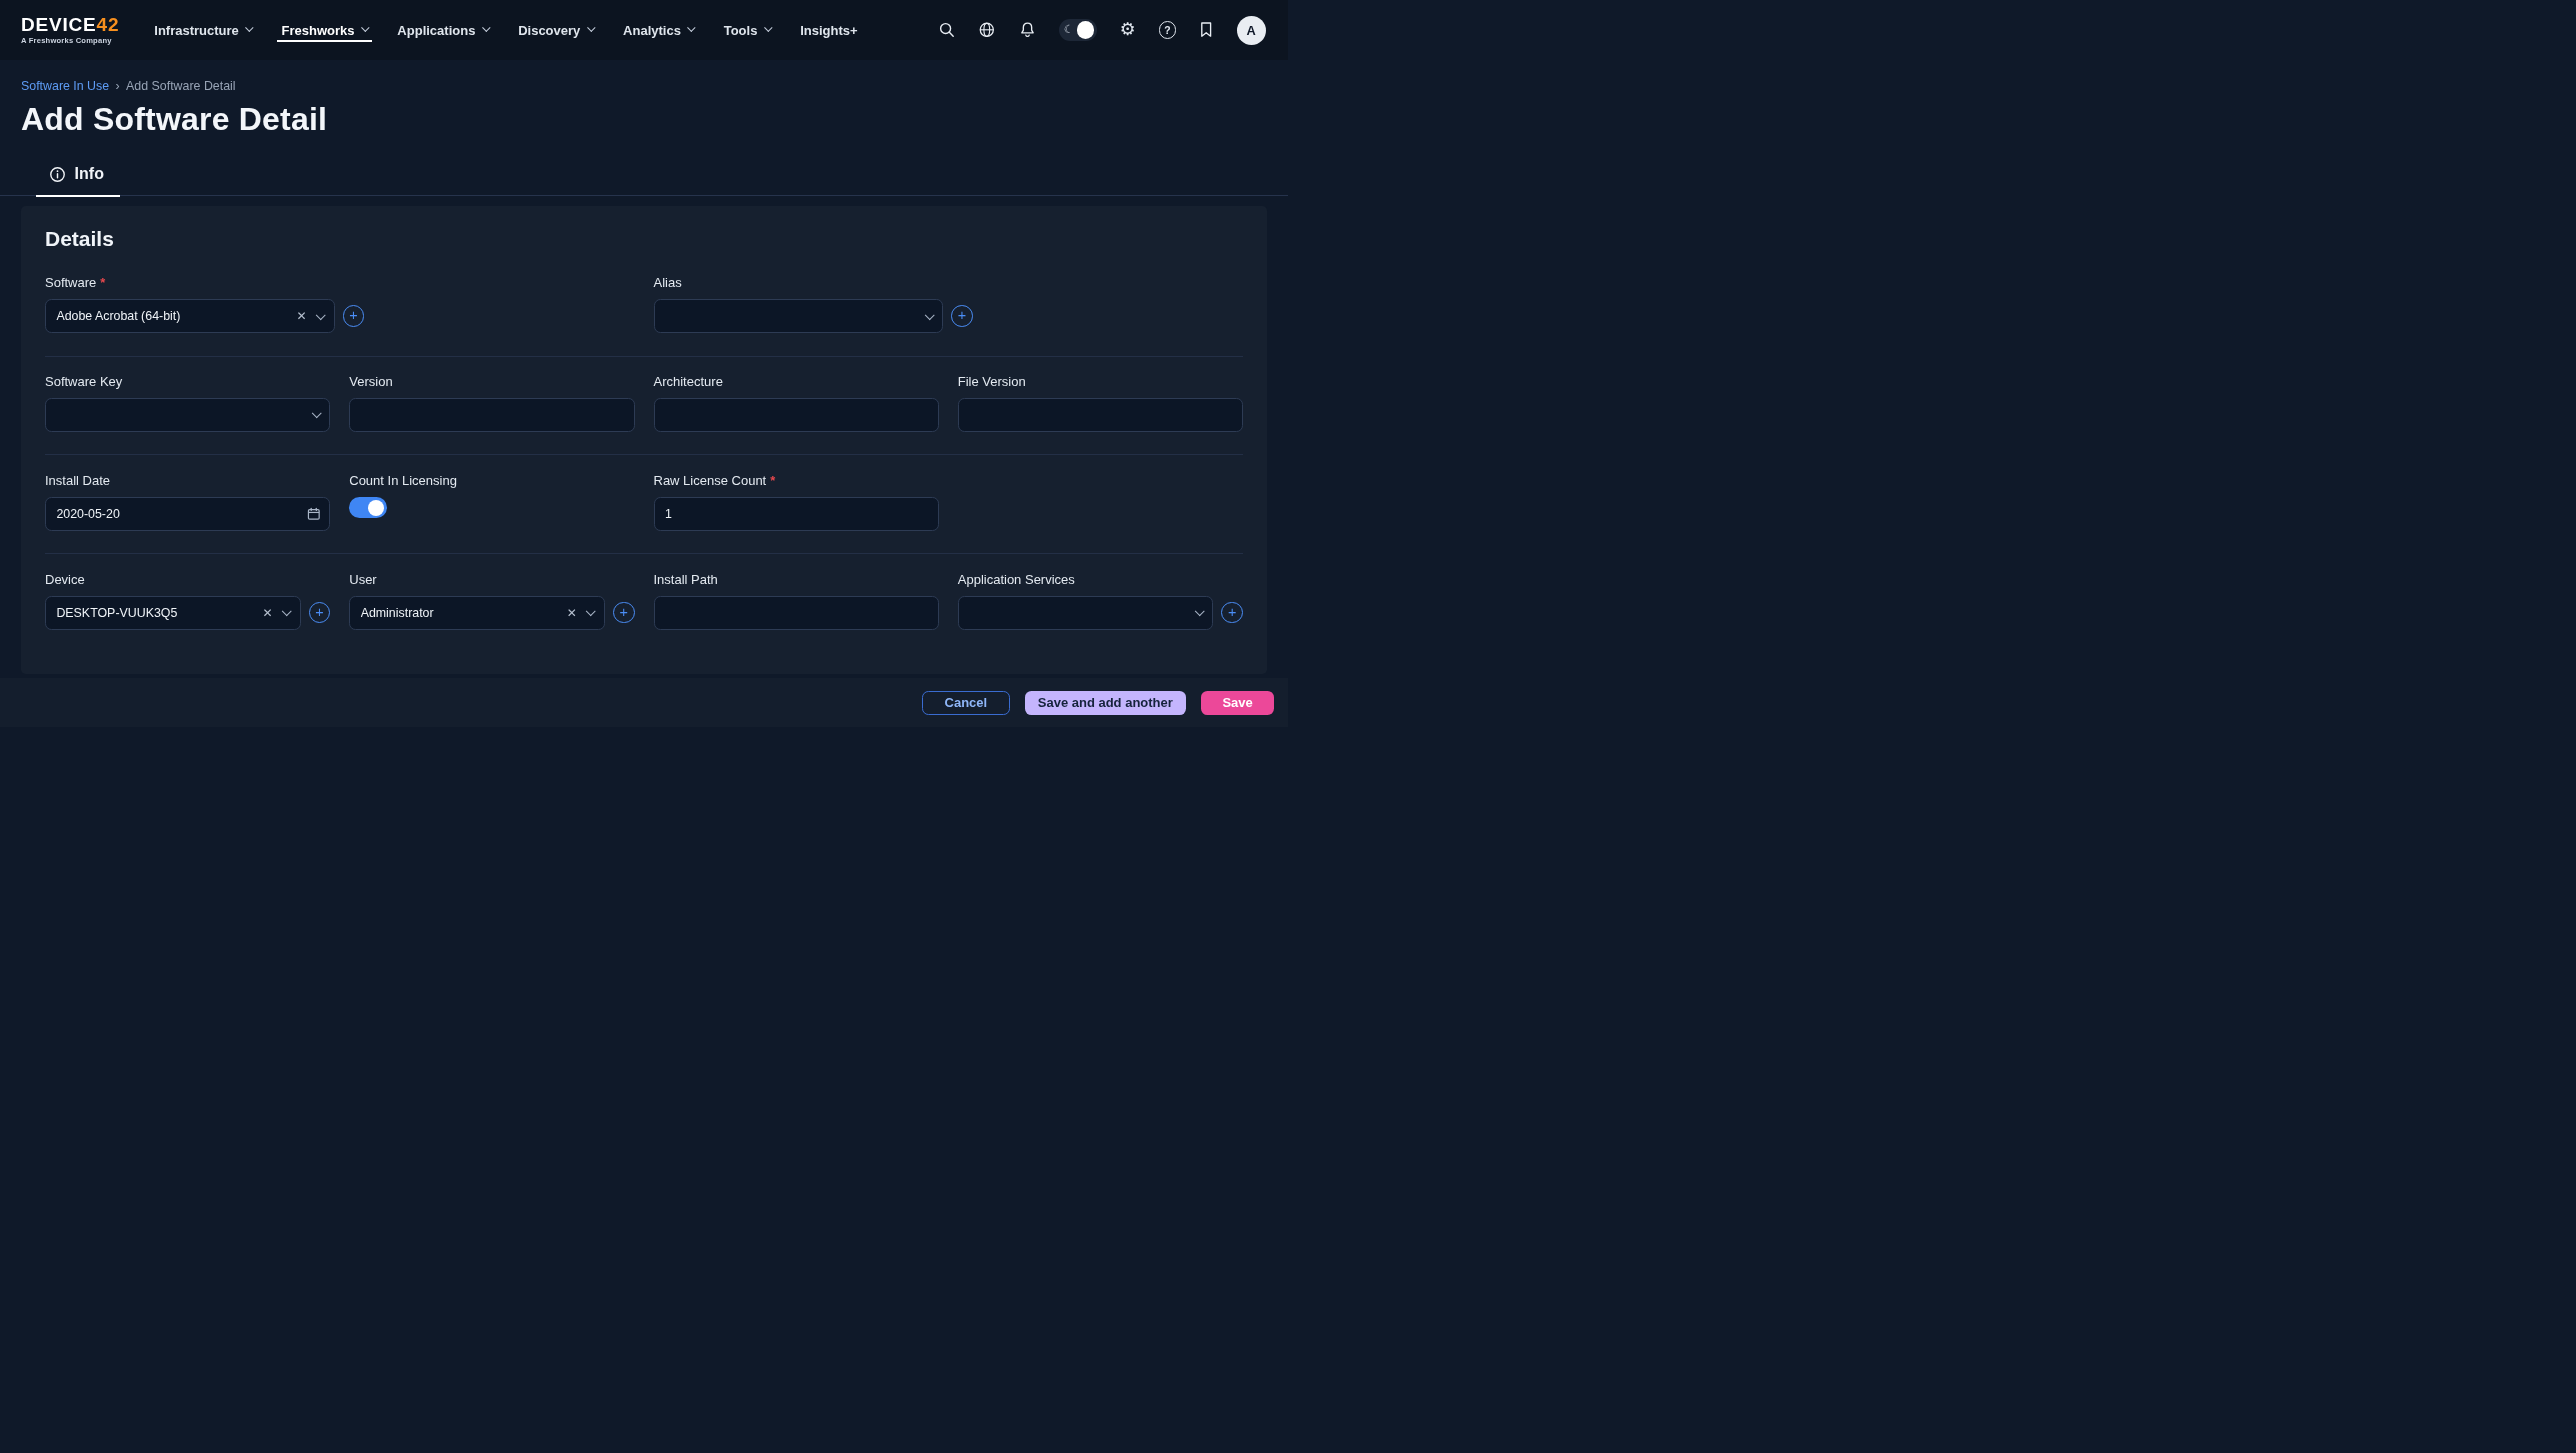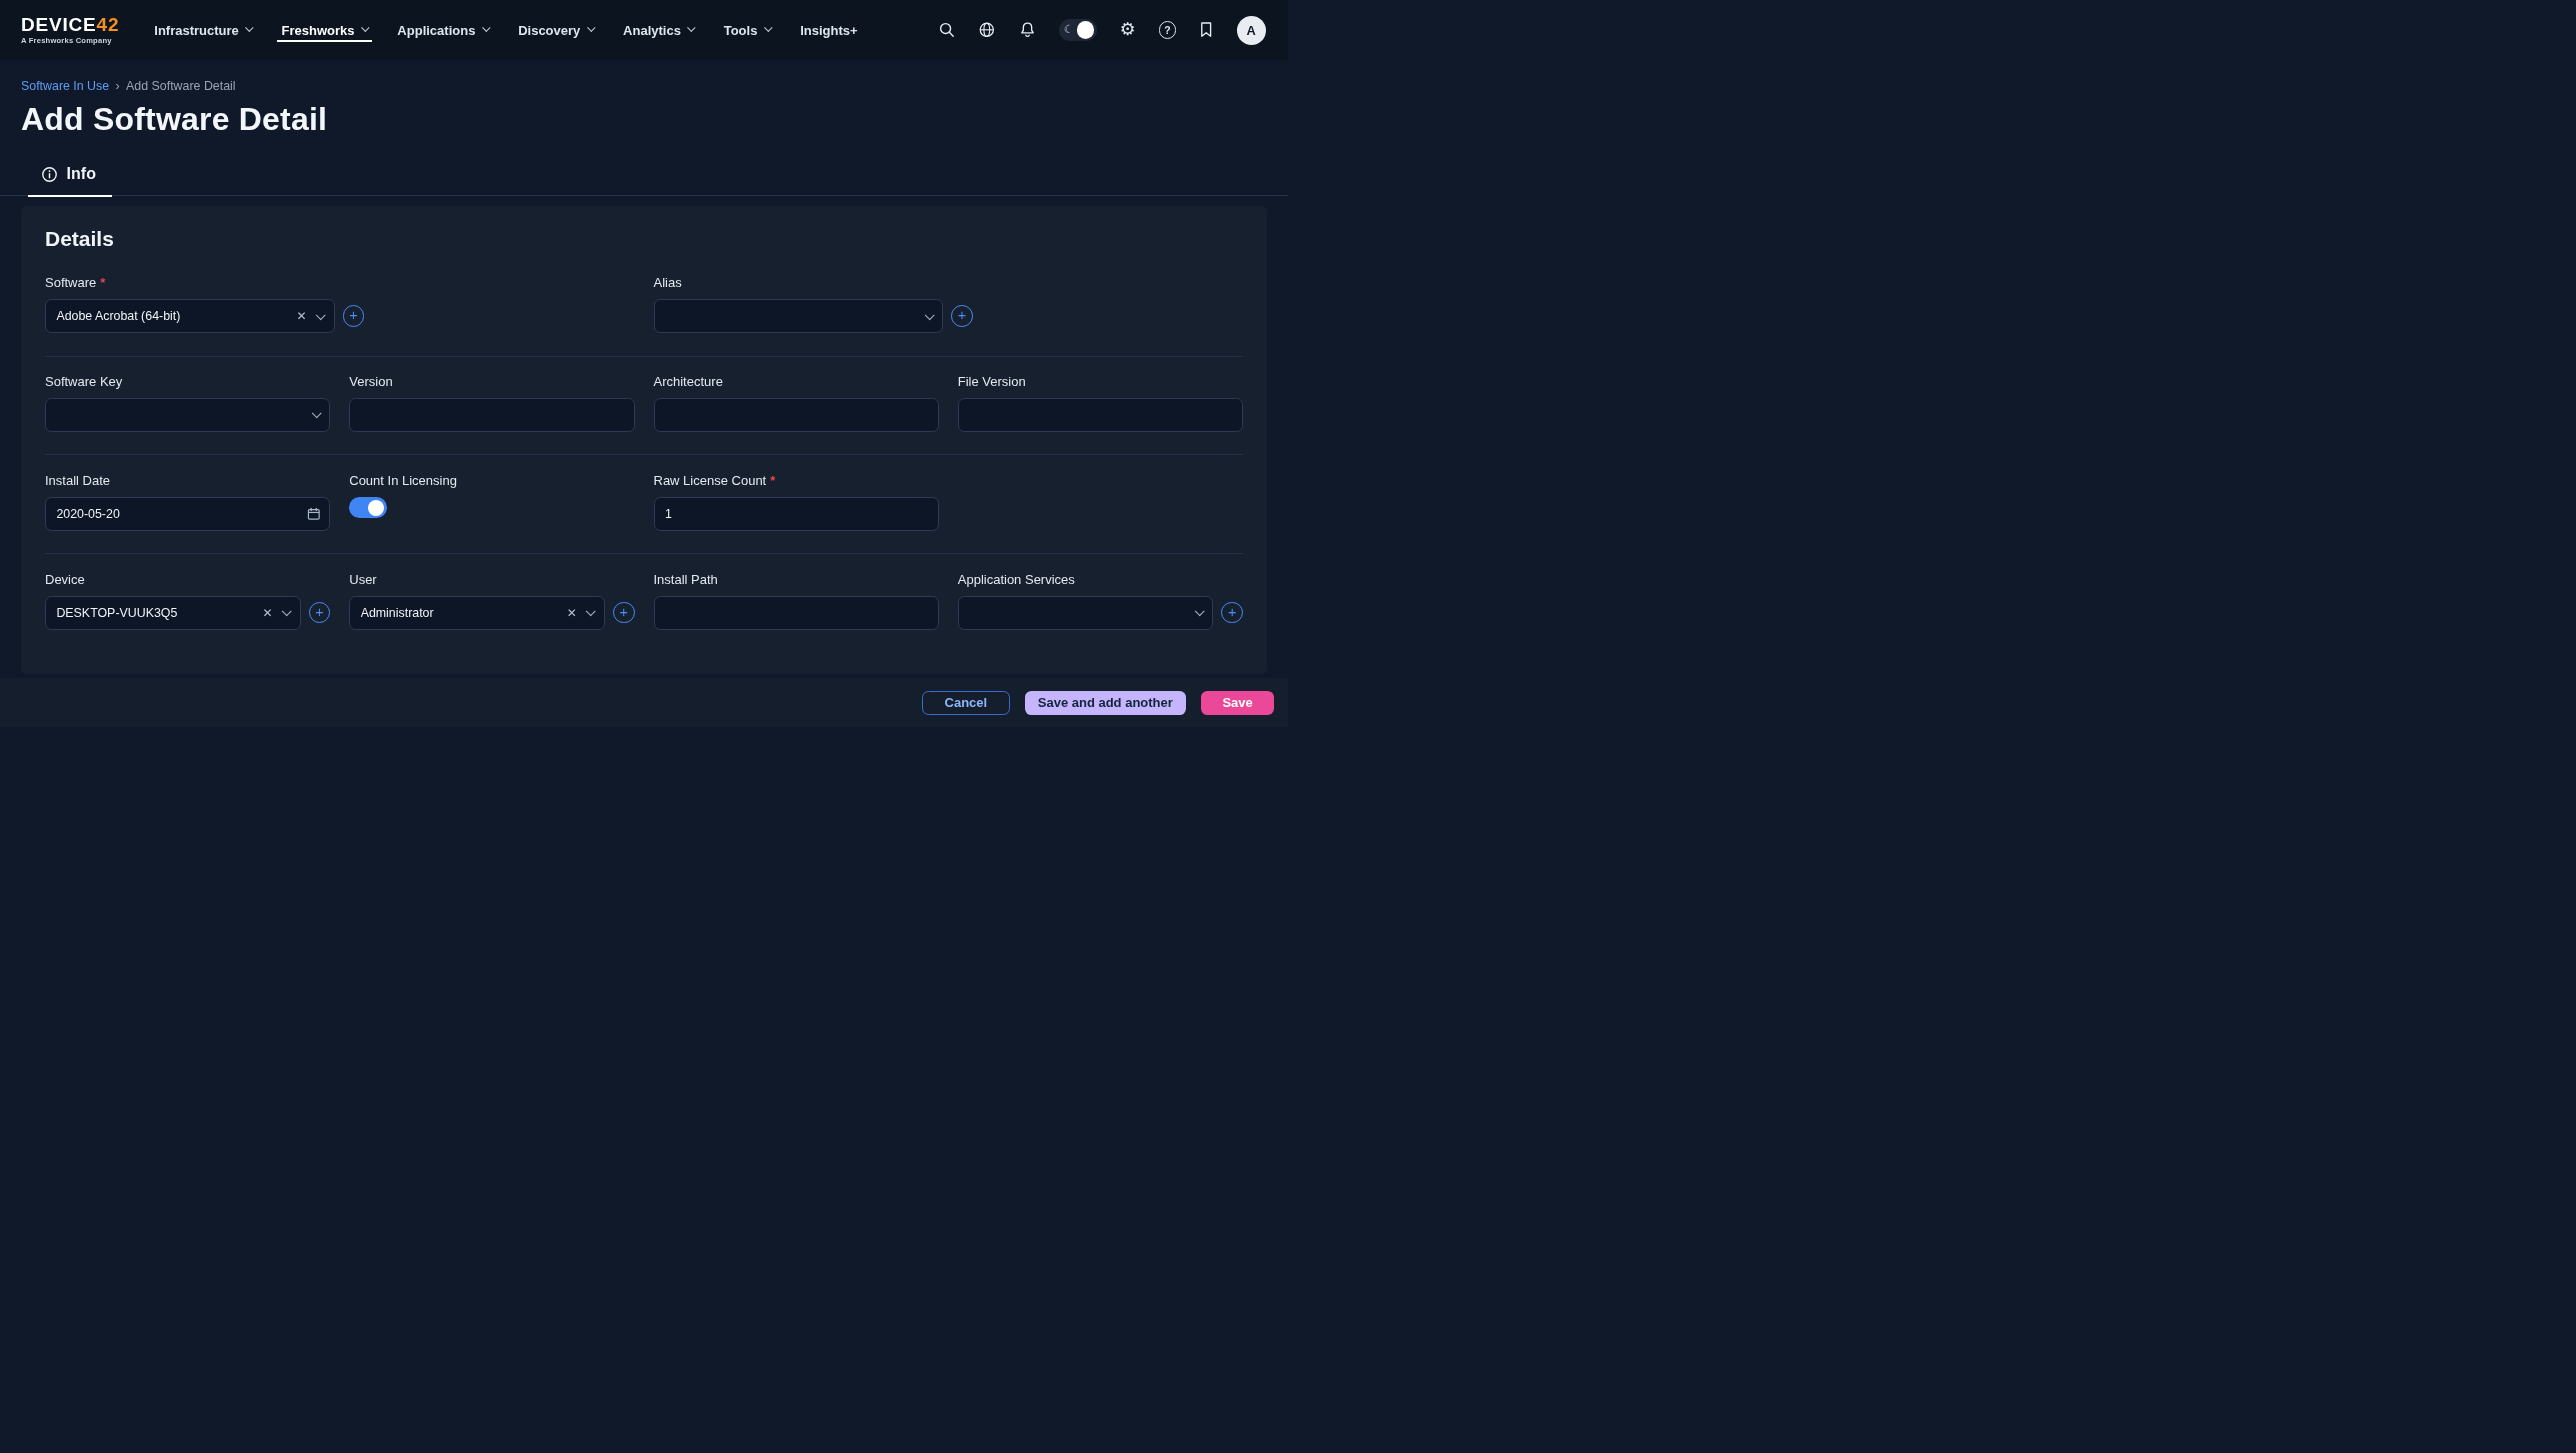--- a/index.html
+++ b/index.html
@@ -60,21 +60,21 @@
     width: 29px; height: 29px; border-radius: 50%; background: #e9edf2;
     color: #10192a; font-size: 12.8px; font-weight: 700;
     display: flex; align-items: center; justify-content: center; cursor: pointer;
   }
   
   .breadcrumb { margin: 19px 21px 0; font-size: 12.4px; display: flex; gap: 6.4px; align-items: center; }
   .breadcrumb .bc-link { color: #5e9cf5; cursor: pointer; }
   .breadcrumb .bc-sep, .breadcrumb .bc-cur { color: #98a4b6; }
   .page-title { margin: 8px 21px 0; font-size: 32px; font-weight: 700; color: #f3f6fa; letter-spacing: 0.2px; }
   
-  .tabbar { margin-top: 21px; padding-left: 28px; border-bottom: 0.8px solid #26334c; display: flex; }
+  .tabbar { margin-top: 21px; padding-left: 36px; border-bottom: 0.8px solid #26334c; display: flex; }
   .tab {
     display: inline-flex; align-items: center; gap: 8.8px;
     padding: 6.4px 16px 11.2px 12.8px; font-size: 16px; font-weight: 700; color: #f1f4f8;
     border-bottom: 2.4px solid #ffffff; margin-bottom: -1.6px; cursor: pointer;
   }
   
   .panel {
     margin: 10.4px 21px 0; background: #16202f; border-radius: 4.8px;
     padding: 21px 24px 22.4px;
   }

